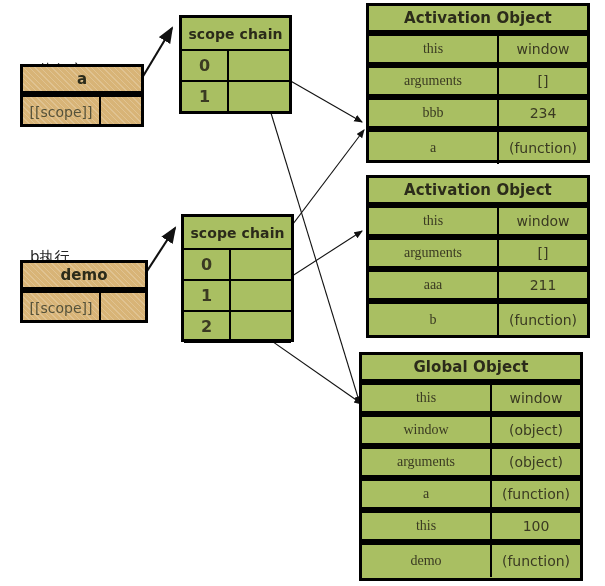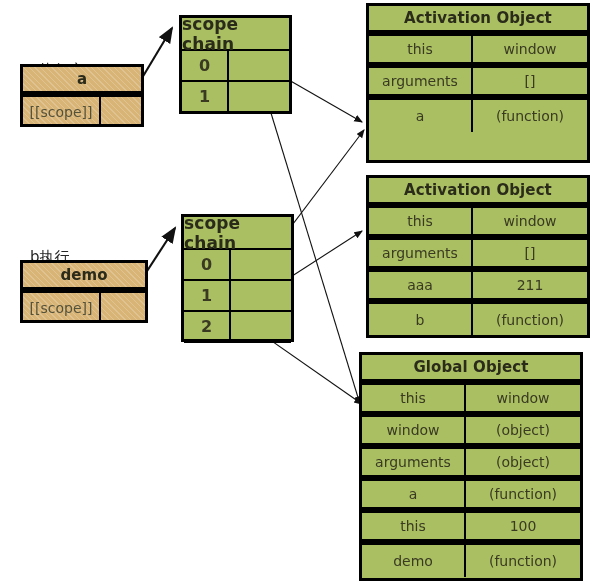--- a/index.html
+++ b/index.html
@@ -66,21 +66,21 @@
   .sc .row { border-bottom: 2px solid #000000; }
   .sc .cell.k {
     width: 47px;
     font-weight: bold;
     font-size: 16px;
     color: #3a3a22;
   }
   .sc .cell.v { flex: 1; }
   .sc .hdr {
     height: 33px;
-    font-size: 17px;
+    font-size: 14px;
   }
   .sc .row.item { height: 31px; }
 
   
   .fn .hdr {
     height: 30px;
     font-size: 15px;
     display: flex;
   }
   .fn .row.item { height: 30px; }
@@ -92,21 +92,21 @@
   }
   .fn .cell.v { flex: 1; }
 
   
   .obj .hdr {
     height: 30px;
     display: flex;
     font-size: 15px;
   }
   .obj .row.item { height: 32px; }
-  .obj .cell.k { width: 104px; }
+  .obj .cell.k { width: 130px; font-family: Liberation Serif, serif; }
   .obj .cell.v { flex: 1; }
 
   
   .label {
     position: absolute;
     font-size: 15px;
     color: #262626;
     white-space: nowrap;
     margin-top: 40px;
   }
@@ -213,20 +213,24 @@
     <div class="row hdr">Activation Object</div>
     <div class="row item">
       <div class="cell k">this</div>
       <div class="cell v">window</div>
     </div>
     <div class="row item">
       <div class="cell k">arguments</div>
       <div class="cell v">[]</div>
     </div>
     <div class="row item">
+      <div class="cell k">bbb</div>
+      <div class="cell v">234</div>
+    </div>
+    <div class="row item">
       <div class="cell k">a</div>
       <div class="cell v">(function)</div>
     </div>
   </div>
 
   <div class="box obj" style="left:366px; top:175px; width:224px; height:163px;">
     <div class="row hdr">Activation Object</div>
     <div class="row item">
       <div class="cell k">this</div>
       <div class="cell v">window</div>

